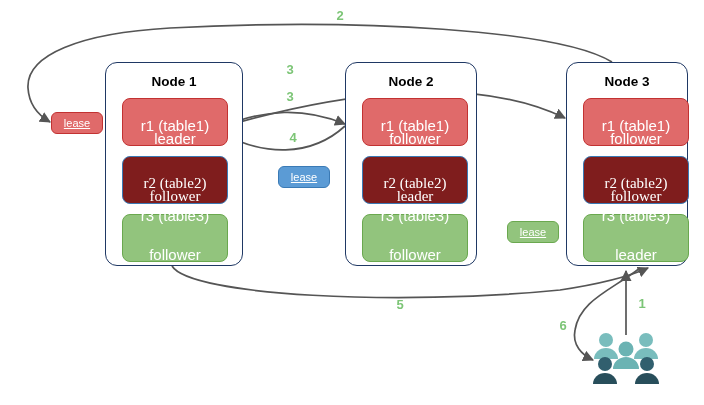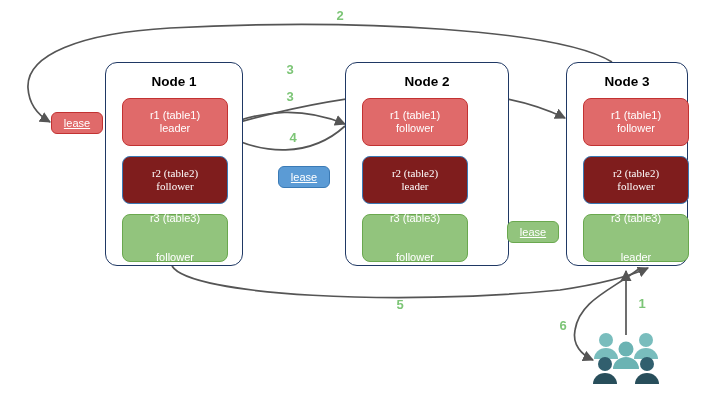--- a/index.html
+++ b/index.html
@@ -7,21 +7,21 @@
        font-family:"Liberation Sans","DejaVu Sans",sans-serif;}
   #stage{position:relative;width:704px;height:405px;background:#fff;}
   #edges{position:absolute;left:0;top:0;width:704px;height:405px;}
 
   .node-box{position:absolute;box-sizing:border-box;border:1.6px solid #1f3864;
             border-radius:12px;background:#ffffff;}
   .node-title{position:absolute;left:0;right:0;text-align:center;
               font-size:13.5px;font-weight:bold;color:#000;}
   .replica{position:absolute;box-sizing:border-box;border-radius:8px;
            display:flex;flex-direction:column;align-items:center;
-           justify-content:center;color:#ffffff;font-size:11px;line-height:13px;
+           justify-content:flex-end;color:#ffffff;font-size:15px;line-height:13px;
            text-align:center;}
   .replica .l2{display:block;}
   .rep-red{background:#e06a6a;border:1.6px solid #c23232;}
   .rep-blue{background:#7f1d1d;border:1.6px solid #3a7ab5;font-family:Liberation Serif, serif;}
   .rep-green{background:#92c47d;border:1.6px solid #6aa84f;gap:26px;}
 
   .lease{position:absolute;box-sizing:border-box;border-radius:6px;
          display:flex;align-items:center;justify-content:center;
          color:#ffffff;font-size:11px;text-decoration:underline;}
   .lease-red{background:#e06a6a;border:1.6px solid #c23232;}
@@ -69,21 +69,21 @@
     <div class="replica rep-blue" style="left:16px;top:93px;width:106px;height:48px;">
       <span>r2 (table2)</span>
       <span class="l2">follower</span>
     </div>
     <div class="replica rep-green" style="left:16px;top:151px;width:106px;height:48px;">
       <span>r3 (table3)</span>
       <span class="l2">follower</span>
     </div>
   </div>
 
-  <div class="node-box" style="left:345px;top:62px;width:164px;height:204px;">
+  <div class="node-box" style="left:345px;top:62px;width:132px;height:204px;">
     <div class="node-title" style="top:11px;">Node 2</div>
     <div class="replica rep-red" style="left:16px;top:35px;width:106px;height:48px;">
       <span>r1 (table1)</span>
       <span class="l2">follower</span>
     </div>
     <div class="replica rep-blue" style="left:16px;top:93px;width:106px;height:48px;">
       <span>r2 (table2)</span>
       <span class="l2">leader</span>
     </div>
     <div class="replica rep-green" style="left:16px;top:151px;width:106px;height:48px;">

